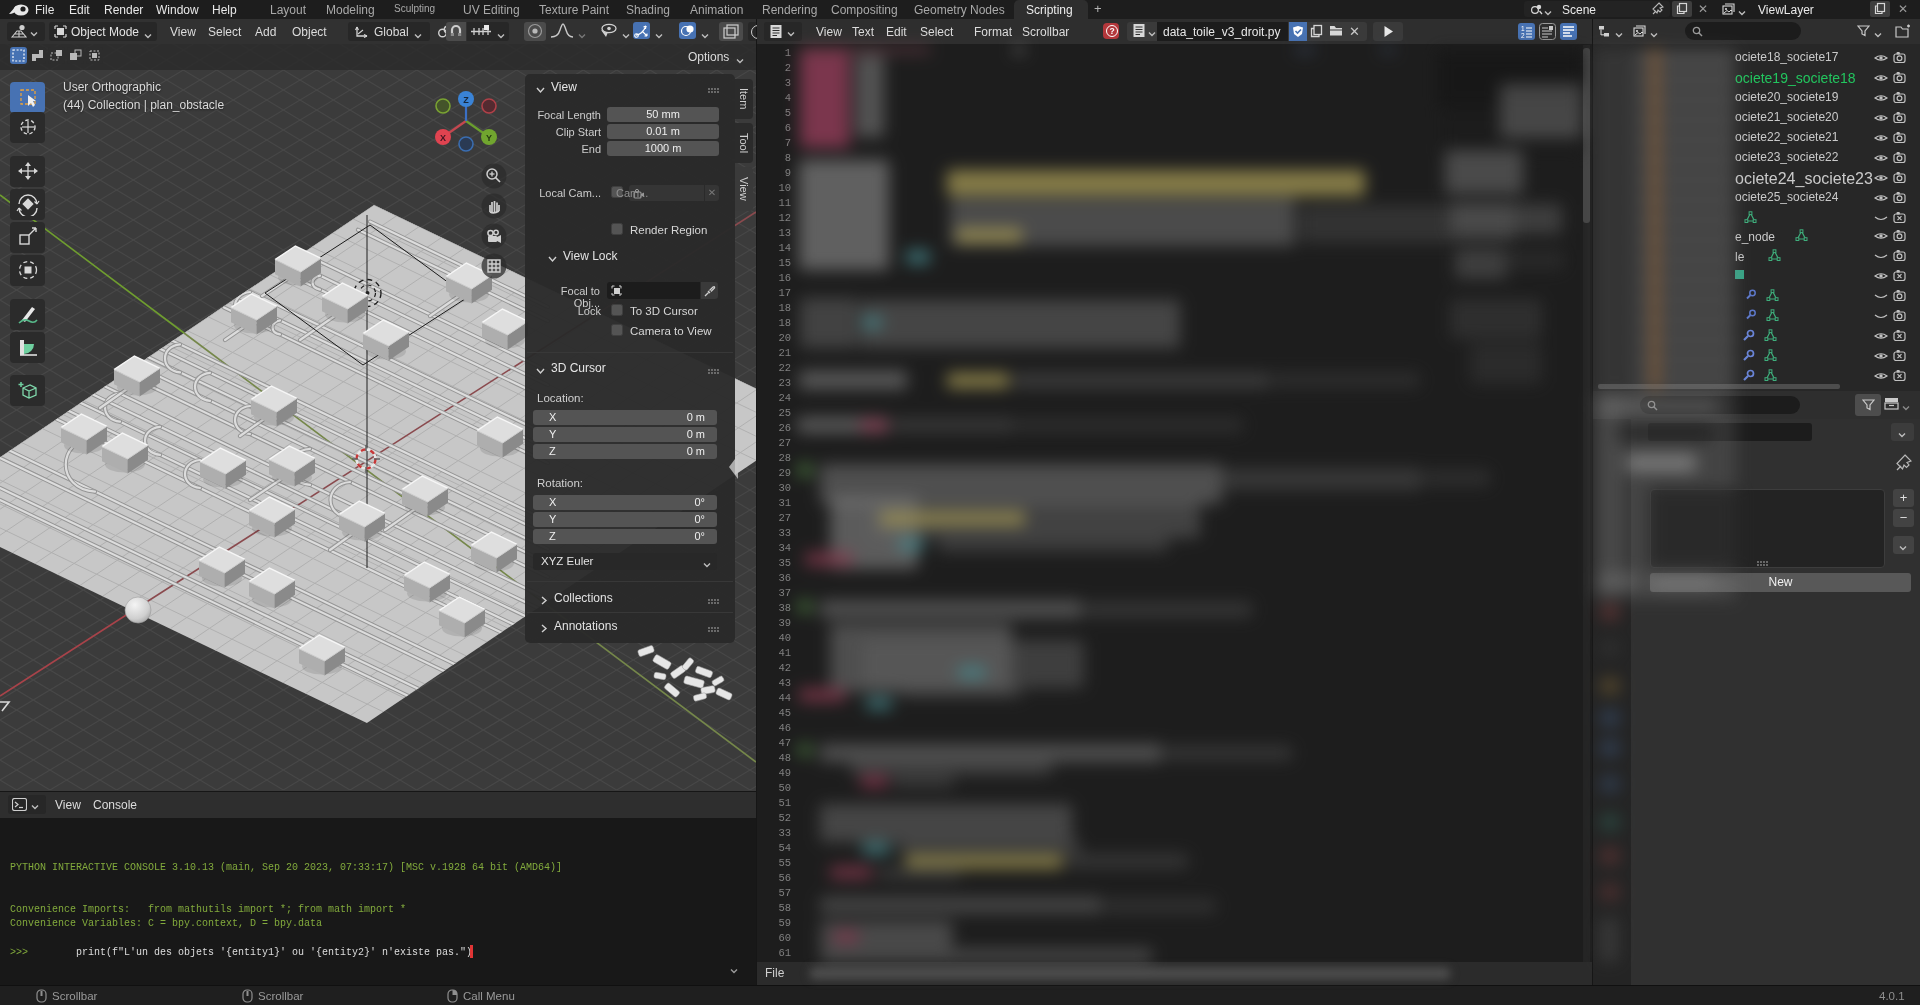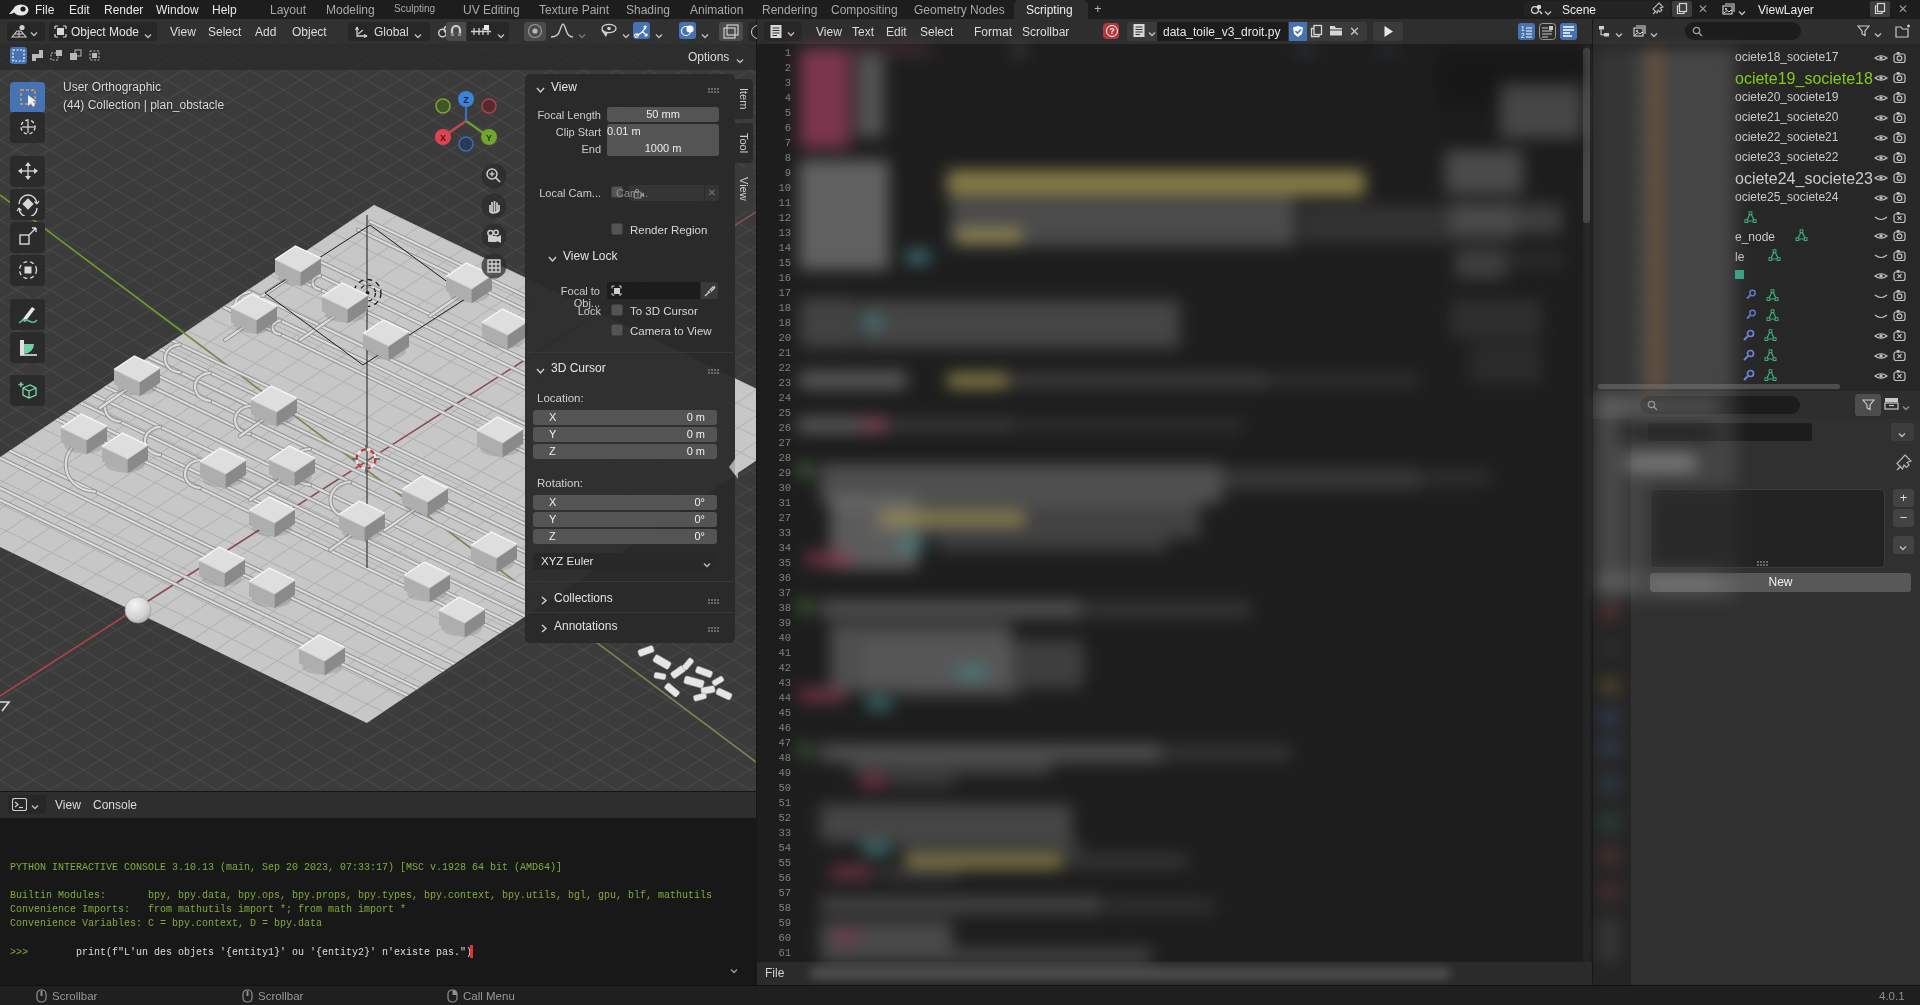--- a/index.html
+++ b/index.html
@@ -782,21 +782,21 @@
       <circle cx="4" cy="1" r="0.9" fill="#8a8a8a"></circle>
       <circle cx="4" cy="4" r="0.9" fill="#8a8a8a"></circle>
       <circle cx="7" cy="1" r="0.9" fill="#8a8a8a"></circle>
       <circle cx="7" cy="4" r="0.9" fill="#8a8a8a"></circle>
       <circle cx="10" cy="1" r="0.9" fill="#8a8a8a"></circle>
       <circle cx="10" cy="4" r="0.9" fill="#8a8a8a"></circle>
     </svg></div>
 <div class="abs" style="left:535px;top:109px;width:66px;text-align:right;color:#cccccc;font-size:11px">Focal Length</div>
 <div class="abs field" style="left:607px;top:107px;width:112px;height:15px;text-align:center;line-height:15px">50 mm</div>
 <div class="abs" style="left:535px;top:126px;width:66px;text-align:right;color:#cccccc;font-size:11px">Clip Start</div>
-<div class="abs field" style="left:607px;top:124px;width:112px;height:32px;line-height:15px">0.01 m</div>
+<div class="abs field" style="left:607px;top:124px;width:112px;height:15px;text-align:center;line-height:15px">0.01 m</div>
 <div class="abs" style="left:535px;top:143px;width:66px;text-align:right;color:#cccccc;font-size:11px">End</div>
 <div class="abs field" style="left:607px;top:141px;width:112px;height:15px;text-align:center;line-height:15px">1000 m</div>
 <div class="abs" style="left:535px;top:187px;width:66px;text-align:right;color:#cccccc;font-size:11px">Local Cam...</div>
 <div class="abs cb" style="left:611px;top:186px"></div>
 <div class="abs" style="left:629px;top:185px;width:75px;height:16px;background:#3a3a3a;border-radius:3px 0 0 3px;opacity:0.7"></div>
 <div class="abs" style="left:633px;top:188px"><svg width="12" height="10" viewBox="0 0 12 10" style="">
       <rect x="1" y="3" width="7" height="6" rx="1" fill="none" stroke="#999" stroke-width="1.1"></rect>
       <circle cx="4" cy="2" r="1.6" fill="none" stroke="#999" stroke-width="1"></circle>
       <path d="M8 5 L11 3.5 L11 8 L8 6.5" fill="#999"></path>
     </svg></div>
@@ -910,21 +910,20 @@
       <path d="M3 4 L6 6.5 L3 9" stroke="#cfcfcf" stroke-width="1.2" fill="none"></path>
       <line x1="7" y1="9.5" x2="11" y2="9.5" stroke="#cfcfcf" stroke-width="1.2"></line>
     </svg></div>
 <div class="abs" style="left:31px;top:800px"><svg width="8" height="8" viewBox="0 0 8 8" style="">
       <path d="M1 2.5 L4 5.5 L7 2.5" stroke="#bdbdbd" stroke-width="1.4" fill="none"></path>
     </svg></div>
 <div class="abs menu" style="left:55px;top:798px">View</div>
 <div class="abs menu" style="left:93px;top:798px">Console</div>
 <div class="abs" style="left:0;top:818px;width:756px;height:167px;overflow:hidden">
     <div class="abs mono" style="left:10px;top:44px;color:#82aa3c;font-size:10px">PYTHON INTERACTIVE CONSOLE 3.10.13 (main, Sep 20 2023, 07:33:17) [MSC v.1928 64 bit (AMD64)]</div>
-    <div class="abs mono" style="left:10px;top:72px;color:#82aa3c;font-size:10px;white-space:pre">Builtin Modules:       bpy, bpy.data, bpy.ops, bpy.props, bpy.types, bpy.context, bpy.utils, bgl, gpu, blf, mathutils</div>
     <div class="abs mono" style="left:10px;top:86px;color:#82aa3c;font-size:10px;white-space:pre">Convenience Imports:   from mathutils import *; from math import *</div>
     <div class="abs mono" style="left:10px;top:100px;color:#82aa3c;font-size:10px;white-space:pre">Convenience Variables: C = bpy.context, D = bpy.data</div>
     <div class="abs mono" style="left:10px;top:129px;color:#82aa3c;font-size:10px">&gt;&gt;&gt;</div>
     <div class="abs mono" style="left:76px;top:129px;color:#dcdcdc;font-size:10px">print(f"L'un des objets '{entity1}' ou '{entity2}' n'existe pas.")</div>
     <div class="abs" style="left:470px;top:127px;width:3px;height:13px;background:#e03535"></div>
   </div>
 <div class="abs" style="left:730px;top:964px"><svg width="8" height="8" viewBox="0 0 8 8" style="">
       <path d="M1 2.5 L4 5.5 L7 2.5" stroke="#9a9a9a" stroke-width="1.4" fill="none"></path>
     </svg></div>
 <div class="abs" style="left:757px;top:19px;width:835px;height:966px;background:#1d1d1d"></div>
@@ -1101,21 +1100,21 @@
 <div class="abs" style="left:1735px;top:50px;color:#cacaca;font-size:12px">ociete18_societe17</div>
 <div class="abs" style="left:1874px;top:52px"><svg width="14" height="10" viewBox="0 0 14 10" style="">
       <path d="M1 5 Q7 0.5 13 5 Q7 9.5 1 5 Z" fill="none" stroke="#c2c2c2" stroke-width="1.2"></path>
       <circle cx="7" cy="5" r="1.7" fill="#c2c2c2"></circle>
     </svg></div>
 <div class="abs" style="left:1893px;top:51px"><svg width="13" height="12" viewBox="0 0 13 12" style="">
       <rect x="1" y="3" width="11" height="8.5" rx="2" fill="none" stroke="#c2c2c2" stroke-width="1.2"></rect>
       <circle cx="6.5" cy="7.2" r="2.4" fill="none" stroke="#c2c2c2" stroke-width="1.2"></circle>
       <rect x="3.5" y="1" width="3.4" height="2.4" rx="1" fill="#c2c2c2"></rect>
     </svg></div>
-<div class="abs" style="left:1735px;top:70px;color:#84cc16;font-size:16px">ociete19_societe18</div>
+<div class="abs" style="left:1735px;top:70px;color:#22c55e;font-size:14px">ociete19_societe18</div>
 <div class="abs" style="left:1874px;top:72px"><svg width="14" height="10" viewBox="0 0 14 10" style="">
       <path d="M1 5 Q7 0.5 13 5 Q7 9.5 1 5 Z" fill="none" stroke="#c2c2c2" stroke-width="1.2"></path>
       <circle cx="7" cy="5" r="1.7" fill="#c2c2c2"></circle>
     </svg></div>
 <div class="abs" style="left:1893px;top:71px"><svg width="13" height="12" viewBox="0 0 13 12" style="">
       <rect x="1" y="3" width="11" height="8.5" rx="2" fill="none" stroke="#c2c2c2" stroke-width="1.2"></rect>
       <circle cx="6.5" cy="7.2" r="2.4" fill="none" stroke="#c2c2c2" stroke-width="1.2"></circle>
       <rect x="3.5" y="1" width="3.4" height="2.4" rx="1" fill="#c2c2c2"></rect>
     </svg></div>
 <div class="abs" style="left:1735px;top:90px;color:#cacaca;font-size:12px">ociete20_societe19</div>

